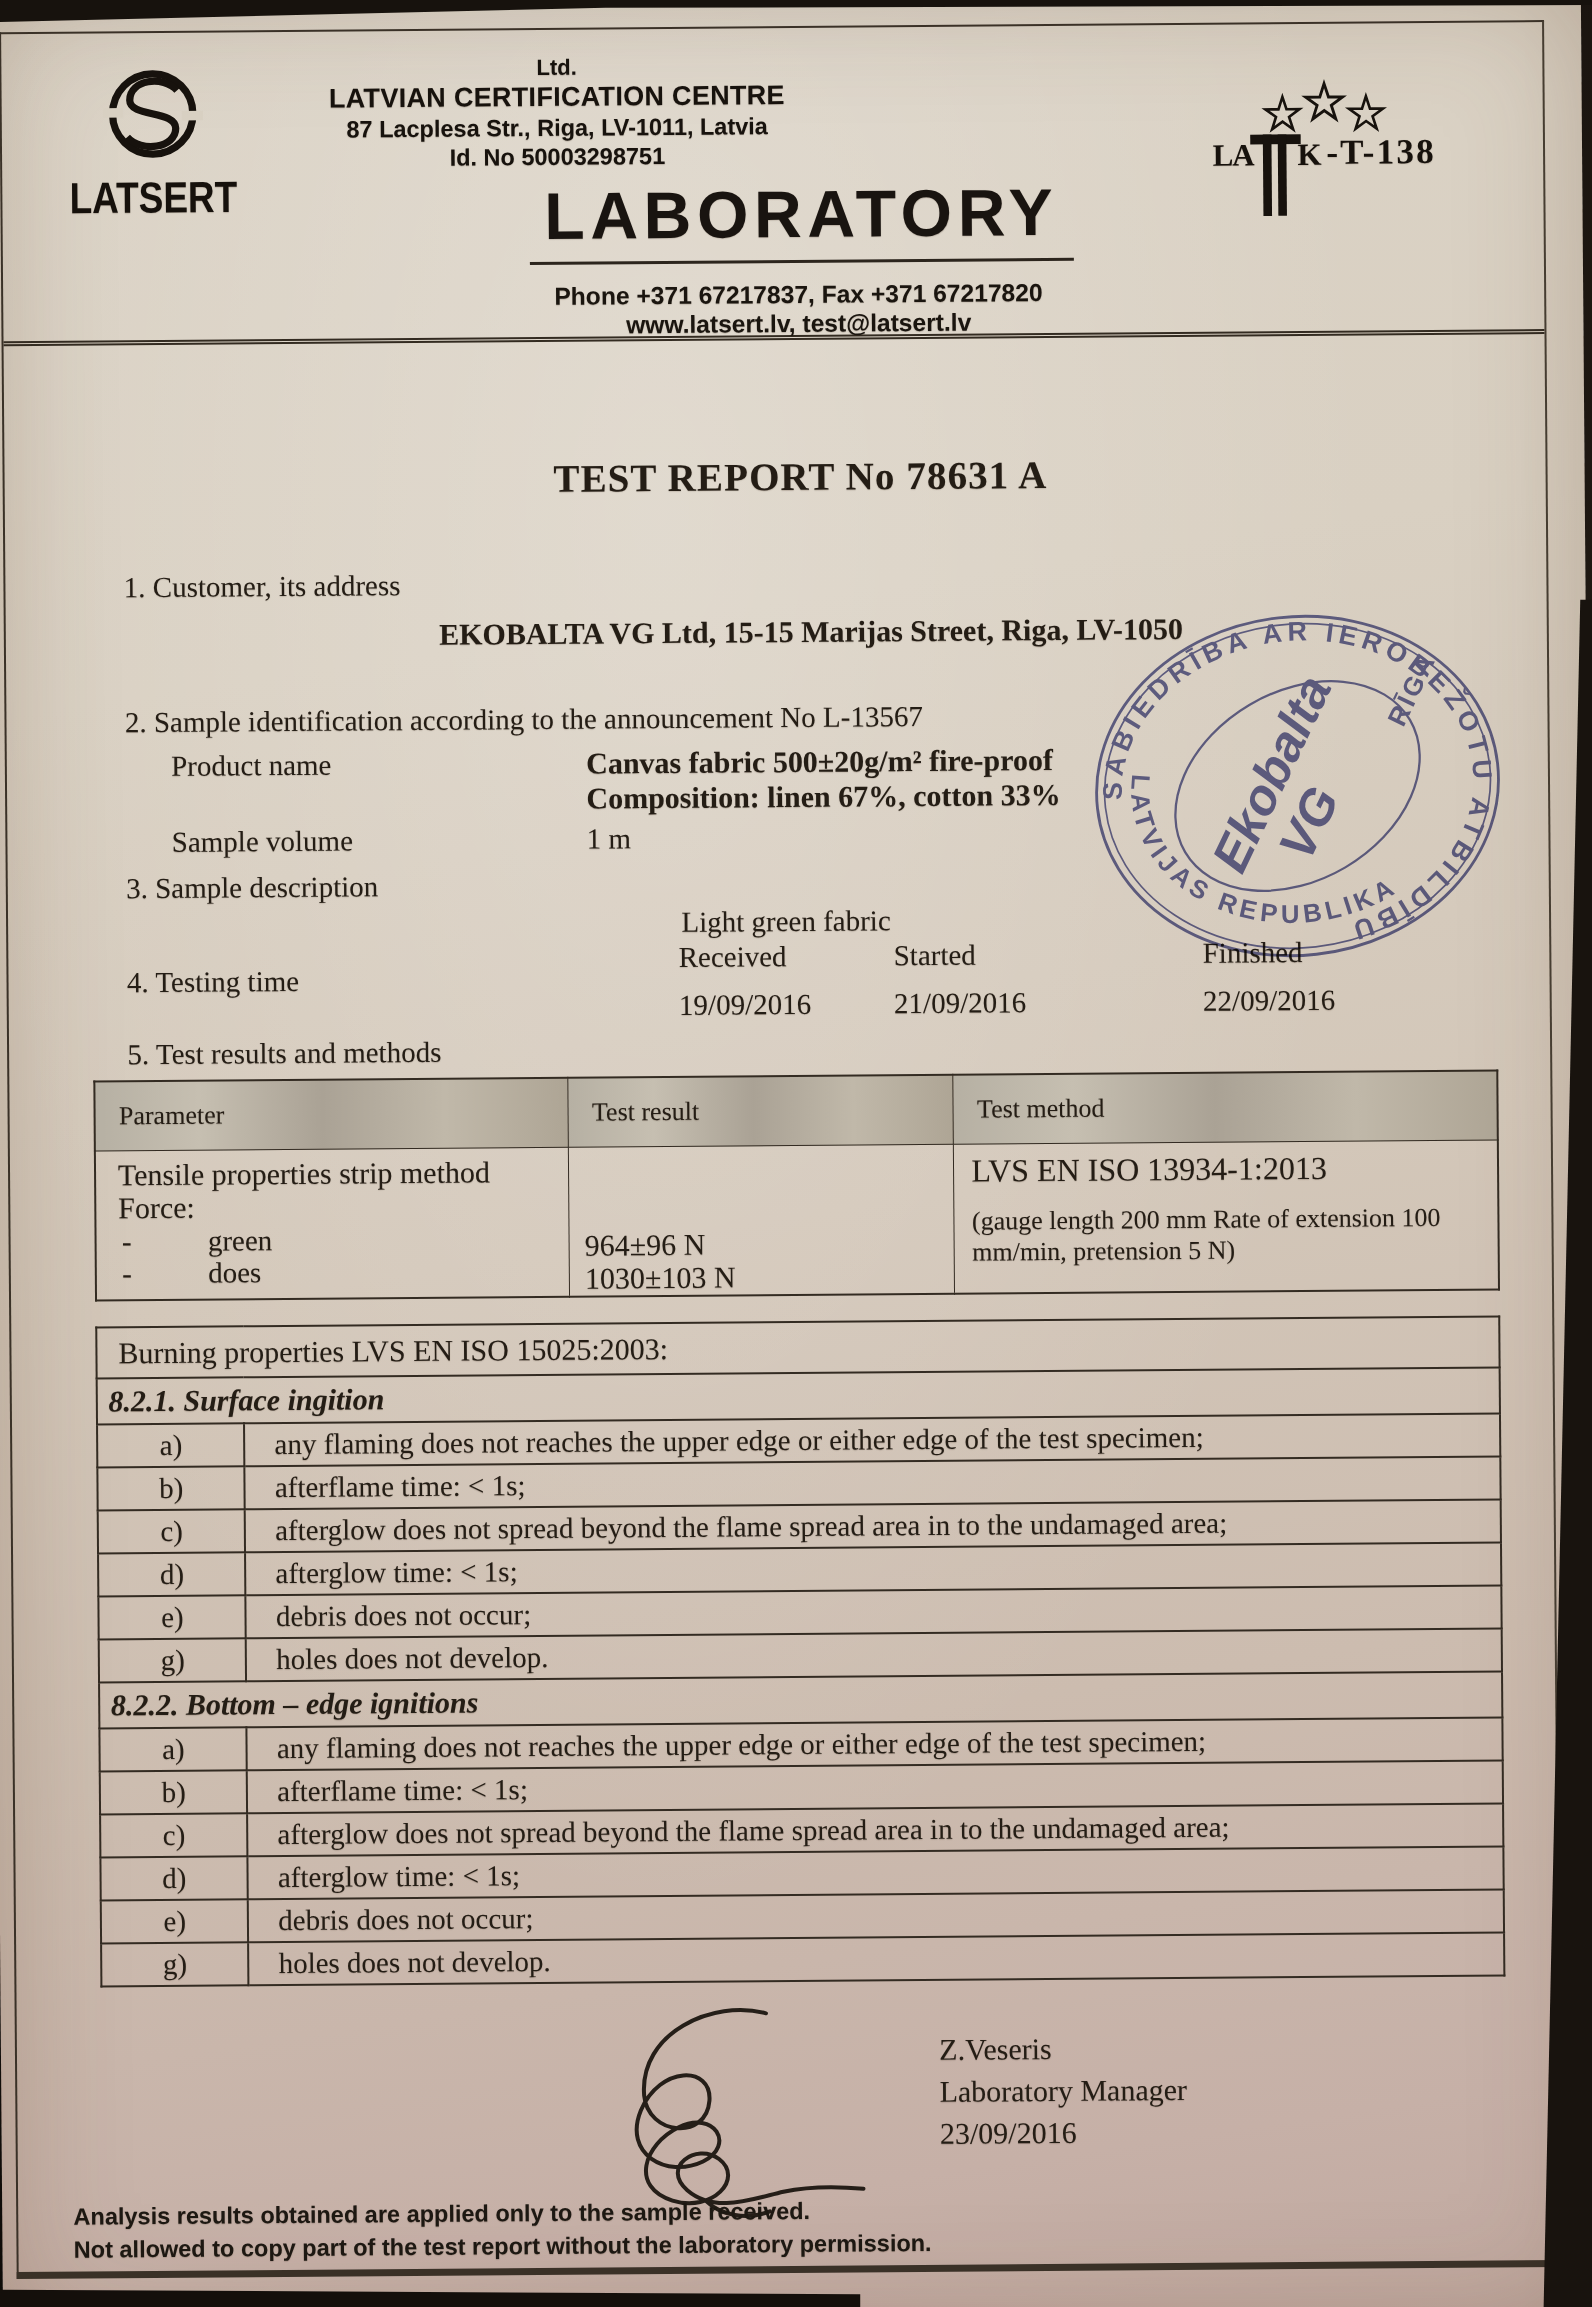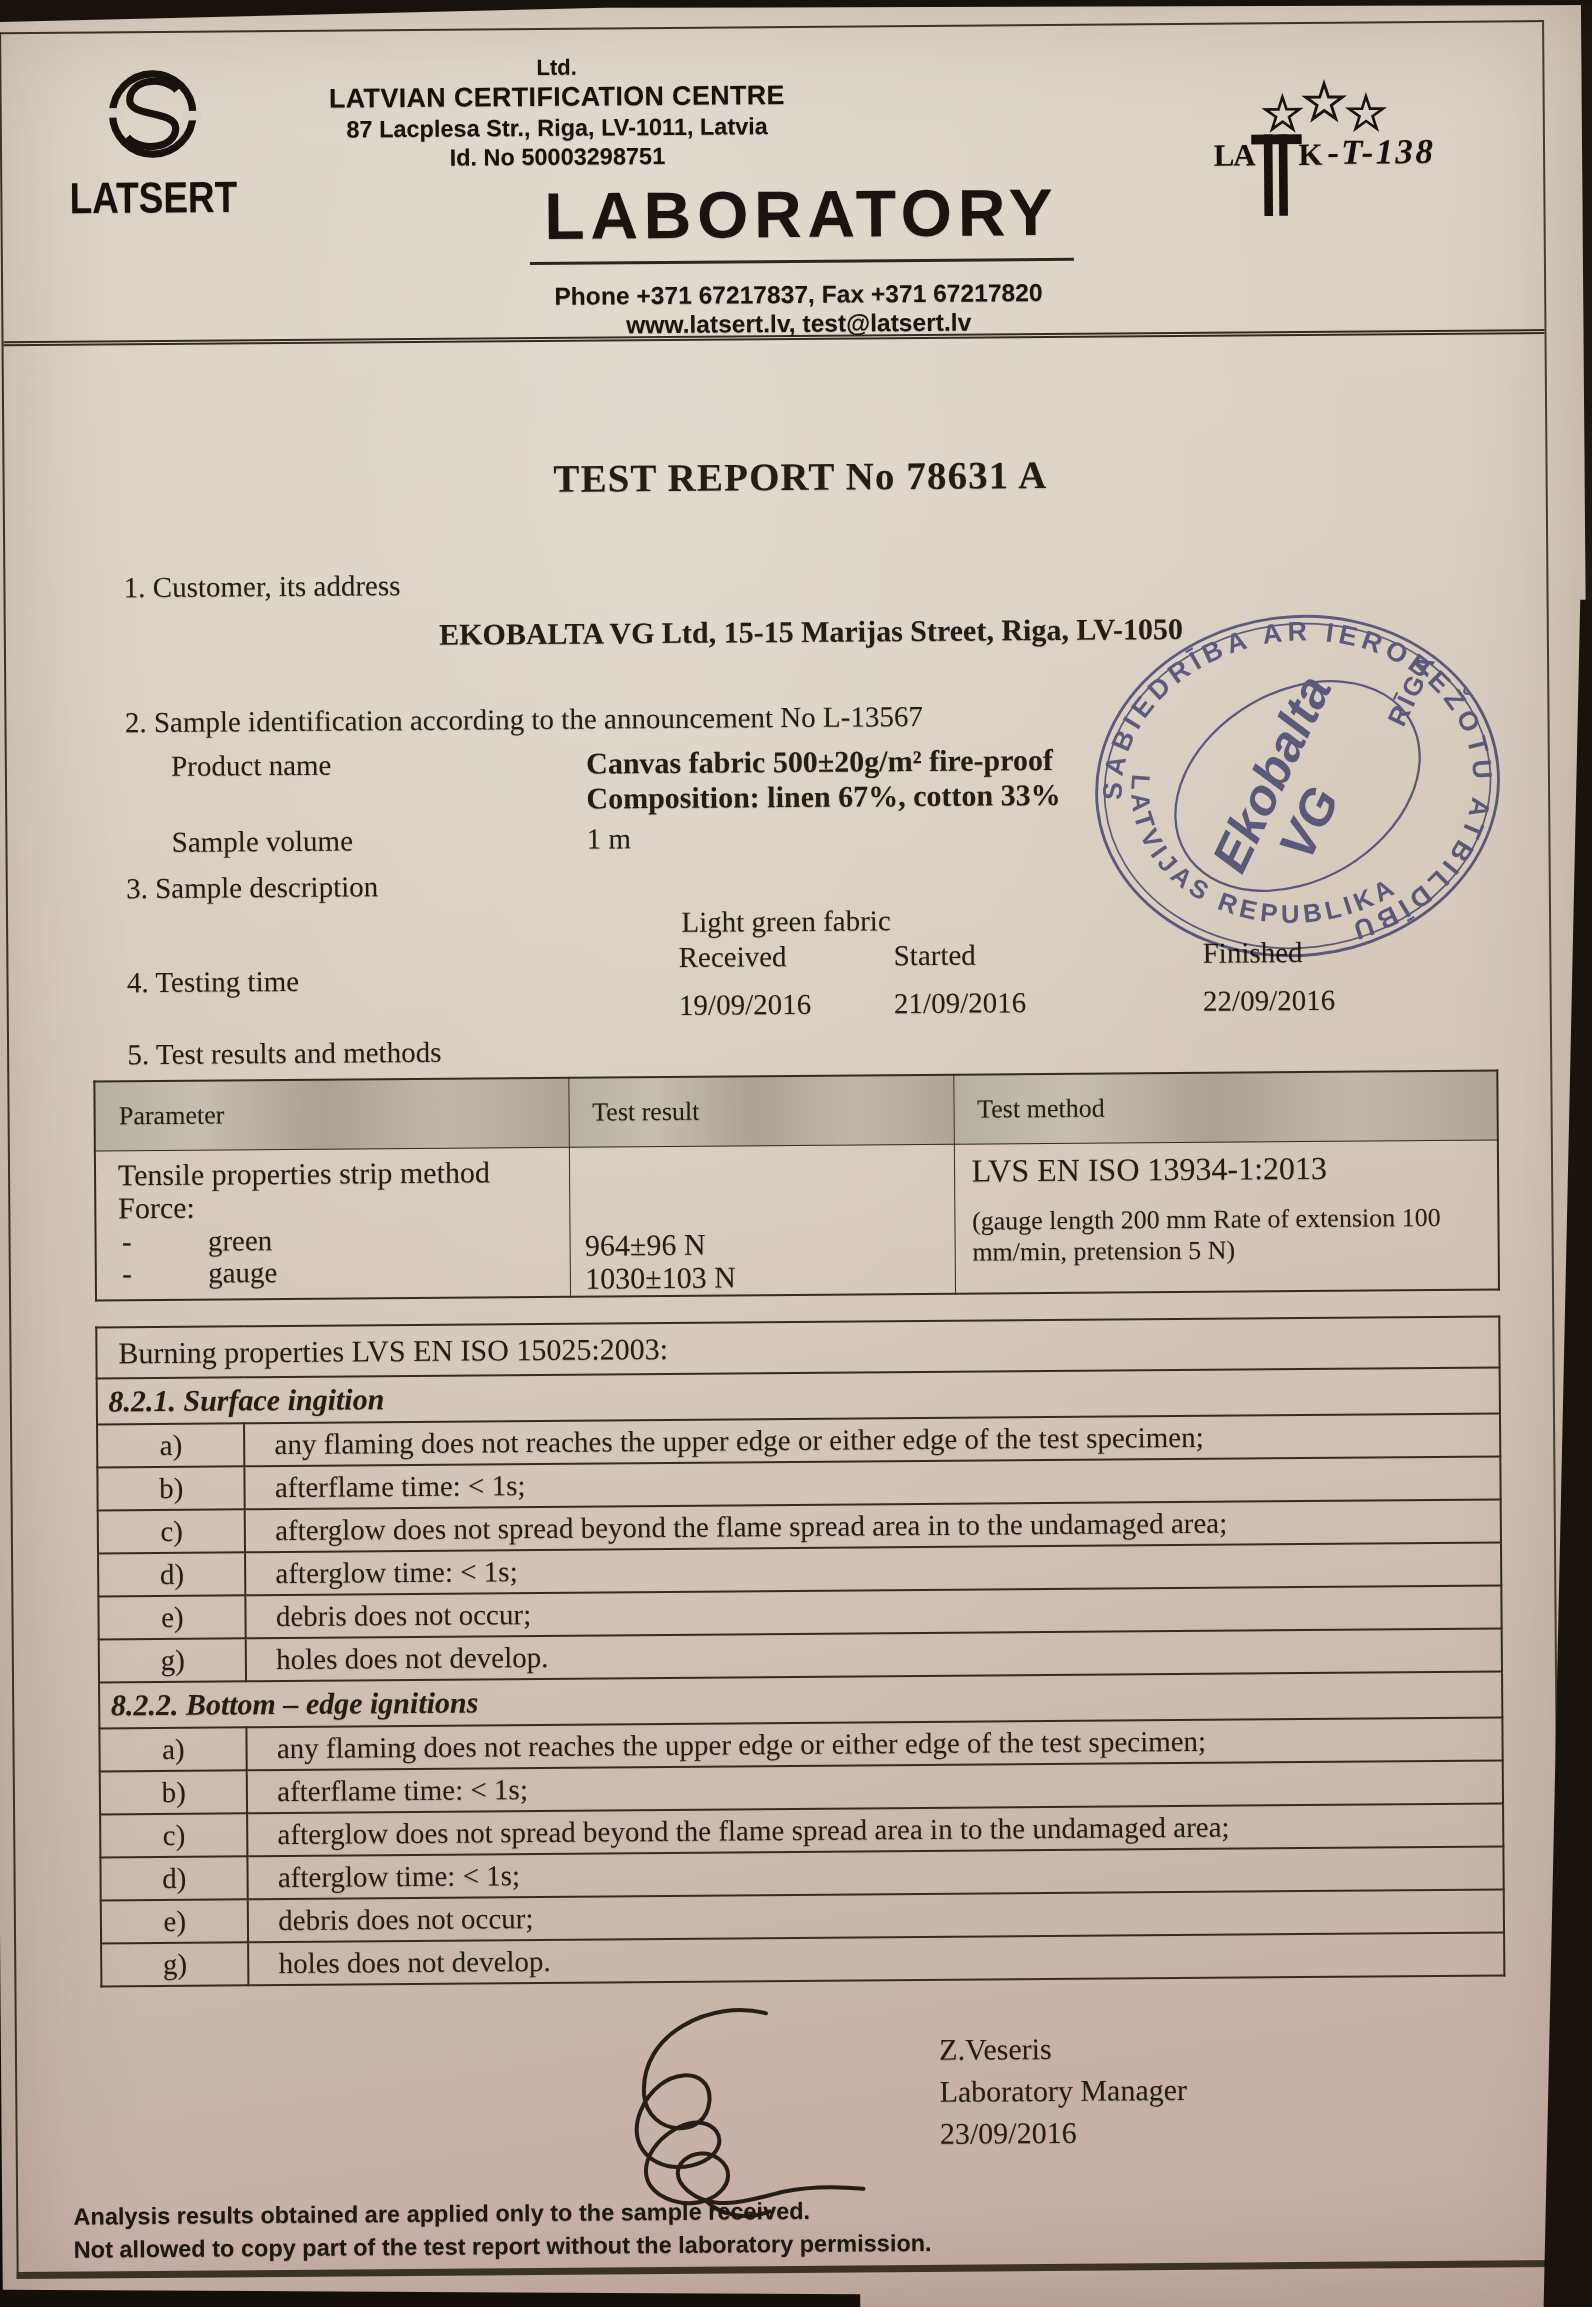--- a/index.html
+++ b/index.html
@@ -41,21 +41,21 @@
   .contact-block { position:absolute; left:366px; top:252px; width:858px; text-align:center;
     font-size:24.6px; font-weight:bold; color:#1a150f; line-height:29px; }
   .contact-web { font-size:24.6px; }
   
   .latak { position:absolute; right:76px; top:55px; width:286px; text-align:center; color:#16110c; }
   .latak-stars { display:block; margin:0 auto -6.9px auto; }
   .latak-line { display:flex; align-items:flex-start; justify-content:center;
     font-family:"Liberation Serif",serif; font-weight:bold; }
   .latak-la, .latak-k { font-size:31px; line-height:45px; letter-spacing:-1.1px; }
   .latak-tt { margin:0 -4.6px; }
-  .latak-code { font-size:35px; line-height:42px; letter-spacing:2.3px; margin-left:6px;font-style:italic; }
+  .latak-code { font-size:35px; line-height:42px; letter-spacing:2.3px; margin-left:6px; }
   
   .main { padding:0 34px 0 84px; font-size:29px; }
   .report-title { margin-top:114px; text-align:center; font-size:39px; font-weight:bold;
     letter-spacing:1.1px; line-height:46px; }
   .sec { font-size:29px; line-height:35px; margin-left:34px; }
   .sec-1 { margin-top:65px; }
   .customer-line { margin:15px 0 0 349px; font-size:30px; font-weight:bold; line-height:34px; }
   .sec-2 { margin-top:51px; }
   .kv { display:grid; grid-template-columns:415px 1fr; margin-left:80px; }
   .kv-product { margin-top:9.2px; }
@@ -225,21 +225,21 @@
               <td>
                 <div class="cell-pad">
                   <div class="param-l1">Tensile properties strip method</div>
                   <div class="param-l2">Force:</div>
                   <div class="force-row">
                     <span class="force-bullet">-</span>
                     <span>green</span>
                   </div>
                   <div class="force-row">
                     <span class="force-bullet">-</span>
-                    <span>gauge</span>
+                    <span>does</span>
                   </div>
                 </div>
               </td>
               <td>
                 <div class="result-vals">
                   <div>964±96 N</div>
                   <div>1030±103 N</div>
                 </div>
               </td>
               <td>

